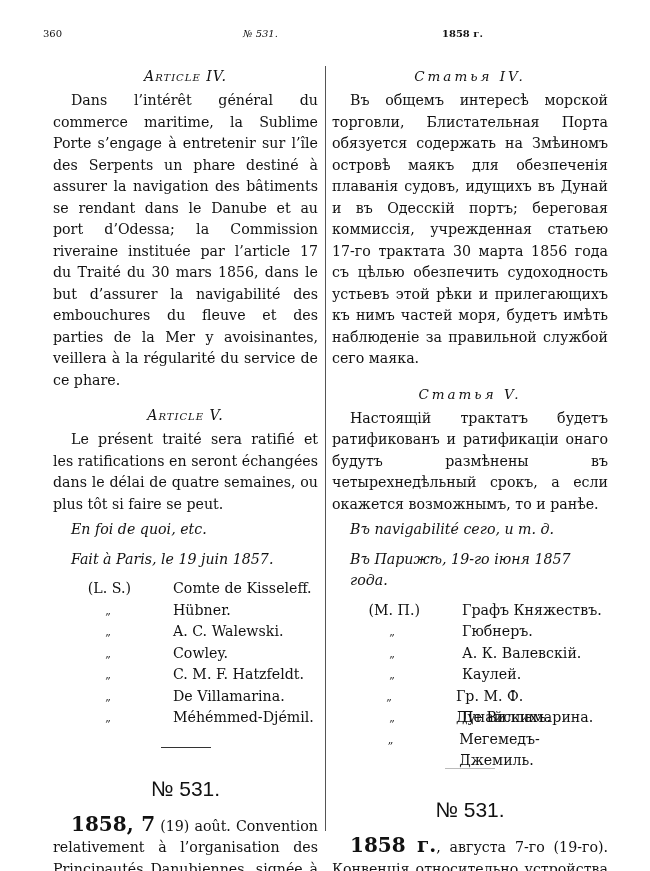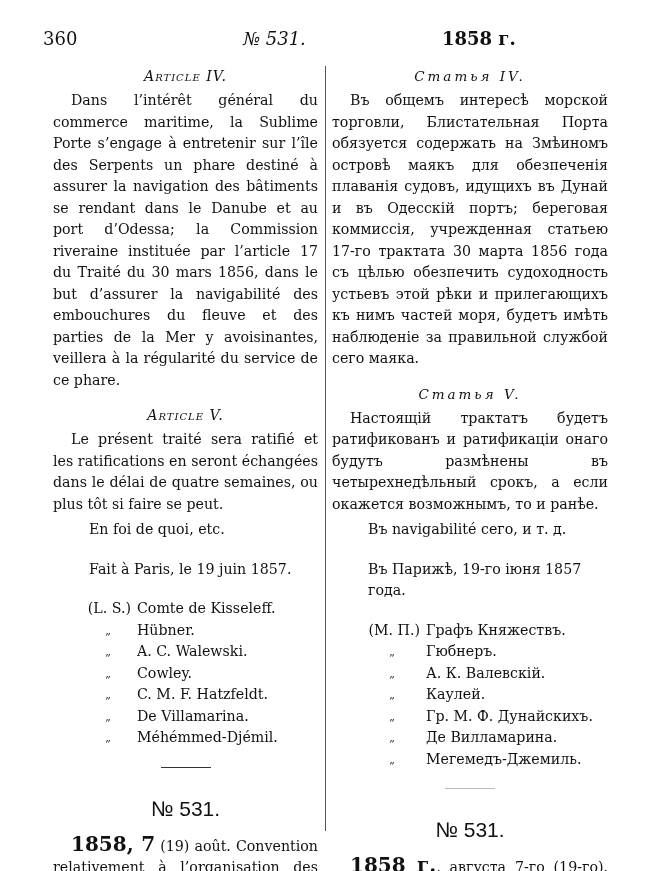--- a/index.html
+++ b/index.html
@@ -1,40 +1,40 @@
 <!DOCTYPE html>
 <html><head>
 <meta charset="utf-8">
 <style>
   html, body { margin: 0; padding: 0; background: #ffffff; }
   body {
     width: 650px; height: 871px; position: relative; overflow: hidden;
     font-family: "DejaVu Serif", "Liberation Serif", serif;
     color: #111;
   }
-  .hdr { position: absolute; top: 28px; left: 0; width: 650px; height: 20px; font-size: 18px; }
+  .hdr { position: absolute; top: 28px; left: 0; width: 650px; height: 20px; font-size: 10px; }
   .hdr .pg { position: absolute; left: 43px; top: 0; font-weight: normal; }
   .hdr .no { position: absolute; left: 243px; top: 0; font-style: italic; }
   .hdr .yr { position: absolute; left: 442px; top: 0; font-weight: bold; }
 
   .divider { position: absolute; left: 325px; top: 66px; width: 1px; height: 765px; background: #555; }
 
   .col { position: absolute; top: 66px; width: 265px; font-size: 14.2px; line-height: 21.5px; }
   .col.fr { left: 53px; }
   .col.ru { left: 332px; width: 276px; }
 
   .art-h { text-align: center; font-variant: small-caps; letter-spacing: 1px; margin: 0 0 2px 0; height: 22px; font-style: italic; }
   .col.ru .art-h { letter-spacing: 3px; font-variant: normal; font-size: 13.5px; }
   .para { text-align: justify; text-indent: 18px; margin: 0; }
   .gap-m { height: 14px; }
 
-  .line-ind { padding-left: 18px; margin: 18px; }
+  .line-ind { padding-left: 18px; margin: 0; font-style: italic; }
 
   .sig { margin: 8px 0 0 0; }
-  .sig-row { display: flex; height: 21.5px; }
+  .sig-row { display: flex; height: 21.5px; gap: 36px; }
   .sig-row .seal { width: 84px; text-align: right; padding-right: 6px; box-sizing: border-box; }
   .sig-row .ditto { width: 84px; text-align: center; padding-left: 26px; box-sizing: border-box; font-size: 11px; }
   .col.ru .sig-row .seal { width: 94px; }
   .col.ru .sig-row .ditto { width: 94px; }
 
   .rule { width: 50px; height: 1px; background: #333; margin: 18px auto 0 auto; }
   .rule.faint { background: #bbb; width: 50px; }
 
   .num-h { text-align: center; font-family: "Liberation Sans", "DejaVu Sans", sans-serif; font-size: 21px; margin: 30px 0 8px 0; height: 28px; }
   .lead b { font-size: 20px; }

